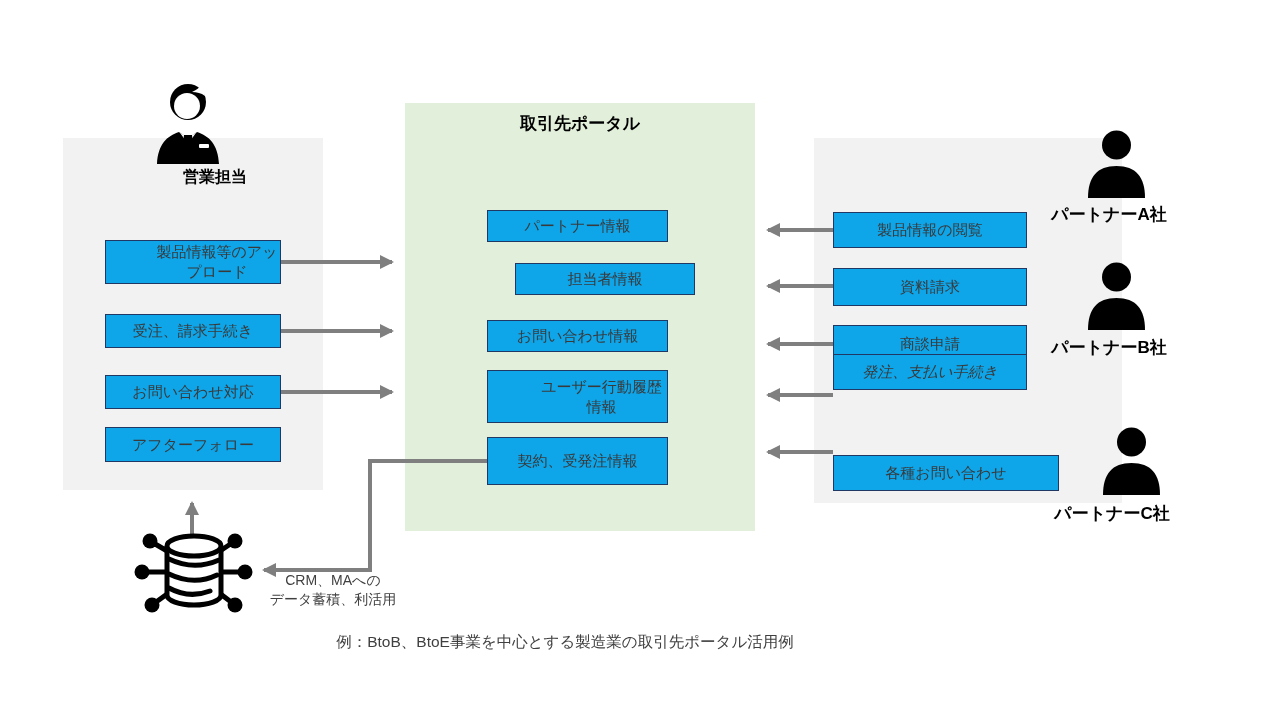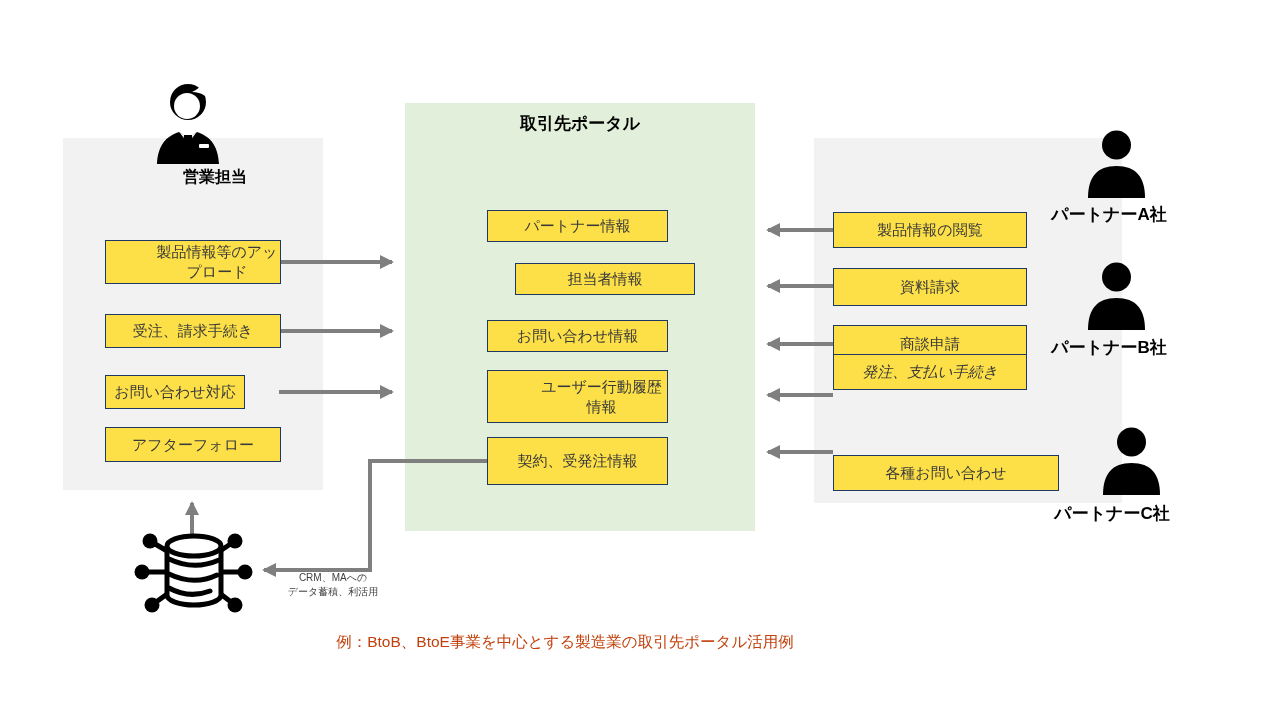--- a/index.html
+++ b/index.html
@@ -8,21 +8,21 @@
     font-family:"Liberation Sans","DejaVu Sans",sans-serif;
     overflow:hidden;color:#3a3a3a;
   }
   .panel{position:absolute;z-index:0;}
   .panel-gray{background:#f2f2f2;}
   .panel-green{background:#e2efda;}
 
   #arrow-layer{position:absolute;left:0;top:0;z-index:1;pointer-events:none;}
 
   .box{
-    position:absolute;z-index:2;background:#fde047;
+    position:absolute;z-index:2;background:#0ea5e9;
     border:1.5px solid #1f3864;box-sizing:border-box;
     display:flex;align-items:center;justify-content:center;
     text-align:center;font-size:15px;line-height:1.32;color:#3a3a3a;
   }
   .box .wrap8{display:inline-block;max-width:8.5em;margin-left:48px;}
 
   .big-label{
     position:absolute;z-index:2;font-weight:bold;color:#000;
     font-size:16px;text-align:center;
   }
@@ -30,27 +30,27 @@
 
   .portal-title{
     position:absolute;z-index:2;left:480px;top:112px;width:200px;
     text-align:center;font-size:17px;font-weight:bold;color:#000;font-family:Liberation Serif, serif;
   }
 
   .icon{position:absolute;z-index:2;}
 
   .crm-note{
     position:absolute;z-index:2;left:247px;top:571px;width:172px;
-    text-align:center;font-size:10px;line-height:1.38;color:#404040;
+    text-align:center;font-size:14px;line-height:1.38;color:#404040;
   }
   .crm-note span{display:block;}
 
   .caption{
     position:absolute;z-index:2;left:265px;top:632px;width:600px;
-    text-align:center;font-size:15.5px;color:#c2410c;
+    text-align:center;font-size:15.5px;color:#404040;
   }
 </style>
 </head>
 <body>
 
 <div class="panel panel-gray" style="left:63px;top:138px;width:260px;height:352px;"></div>
 <div class="panel panel-green" style="left:405px;top:103px;width:350px;height:428px;"></div>
 <div class="panel panel-gray" style="left:814px;top:138px;width:308px;height:365px;"></div>
 
 <svg id="arrow-layer" width="1280" height="720" viewBox="0 0 1280 720">
@@ -83,21 +83,21 @@
   <rect x="47" y="64" width="10" height="4" rx="1" fill="#fff"></rect>
 </svg>
 <div class="big-label" style="left:127px;top:167px;width:120px;text-align:right;">営業担当</div>
 
 <div class="box" style="left:105px;top:240px;width:176px;height:44px;">
   <span class="wrap8">製品情報等のアップロード</span>
 </div>
 <div class="box" style="left:105px;top:314px;width:176px;height:34px;">
   <span>受注、請求手続き</span>
 </div>
-<div class="box" style="left:105px;top:375px;width:140px;height:34px;text-align:center;">
+<div class="box" style="left:105px;top:375px;width:176px;height:34px;text-align:center;">
   <span>お問い合わせ対応</span>
 </div>
 <div class="box" style="left:105px;top:427px;width:176px;height:35px;">
   <span>アフターフォロー</span>
 </div>
 
 <div class="portal-title">取引先ポータル</div>
 <div class="box" style="left:487px;top:210px;width:181px;height:32px;">
   <span>パートナー情報</span>
 </div>

